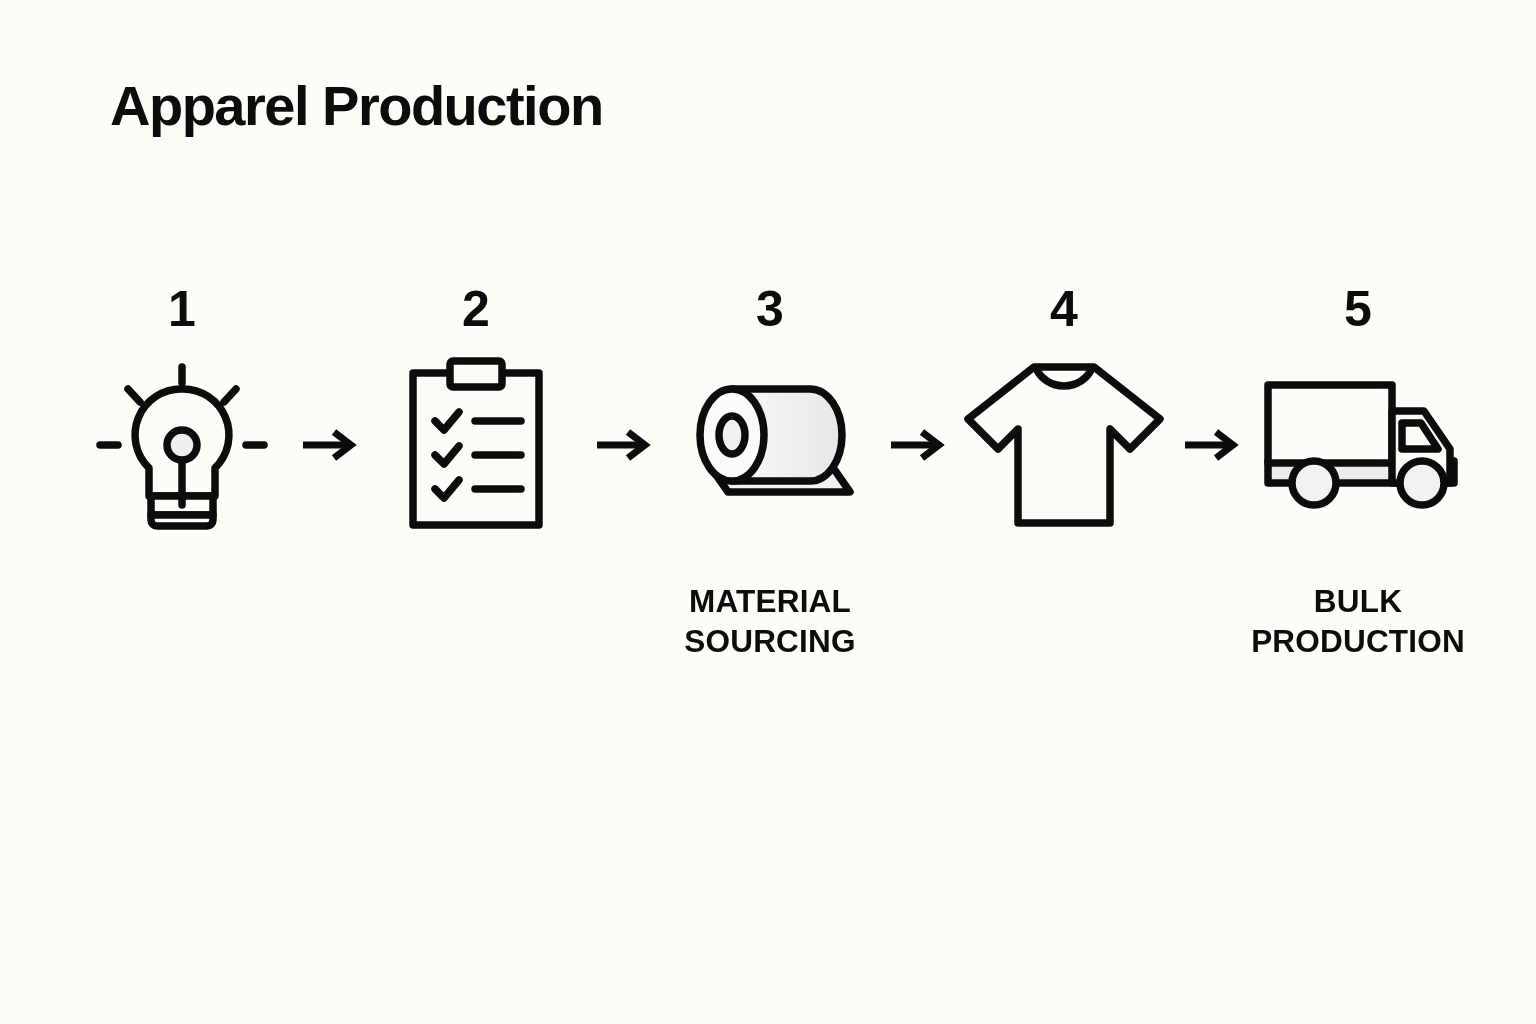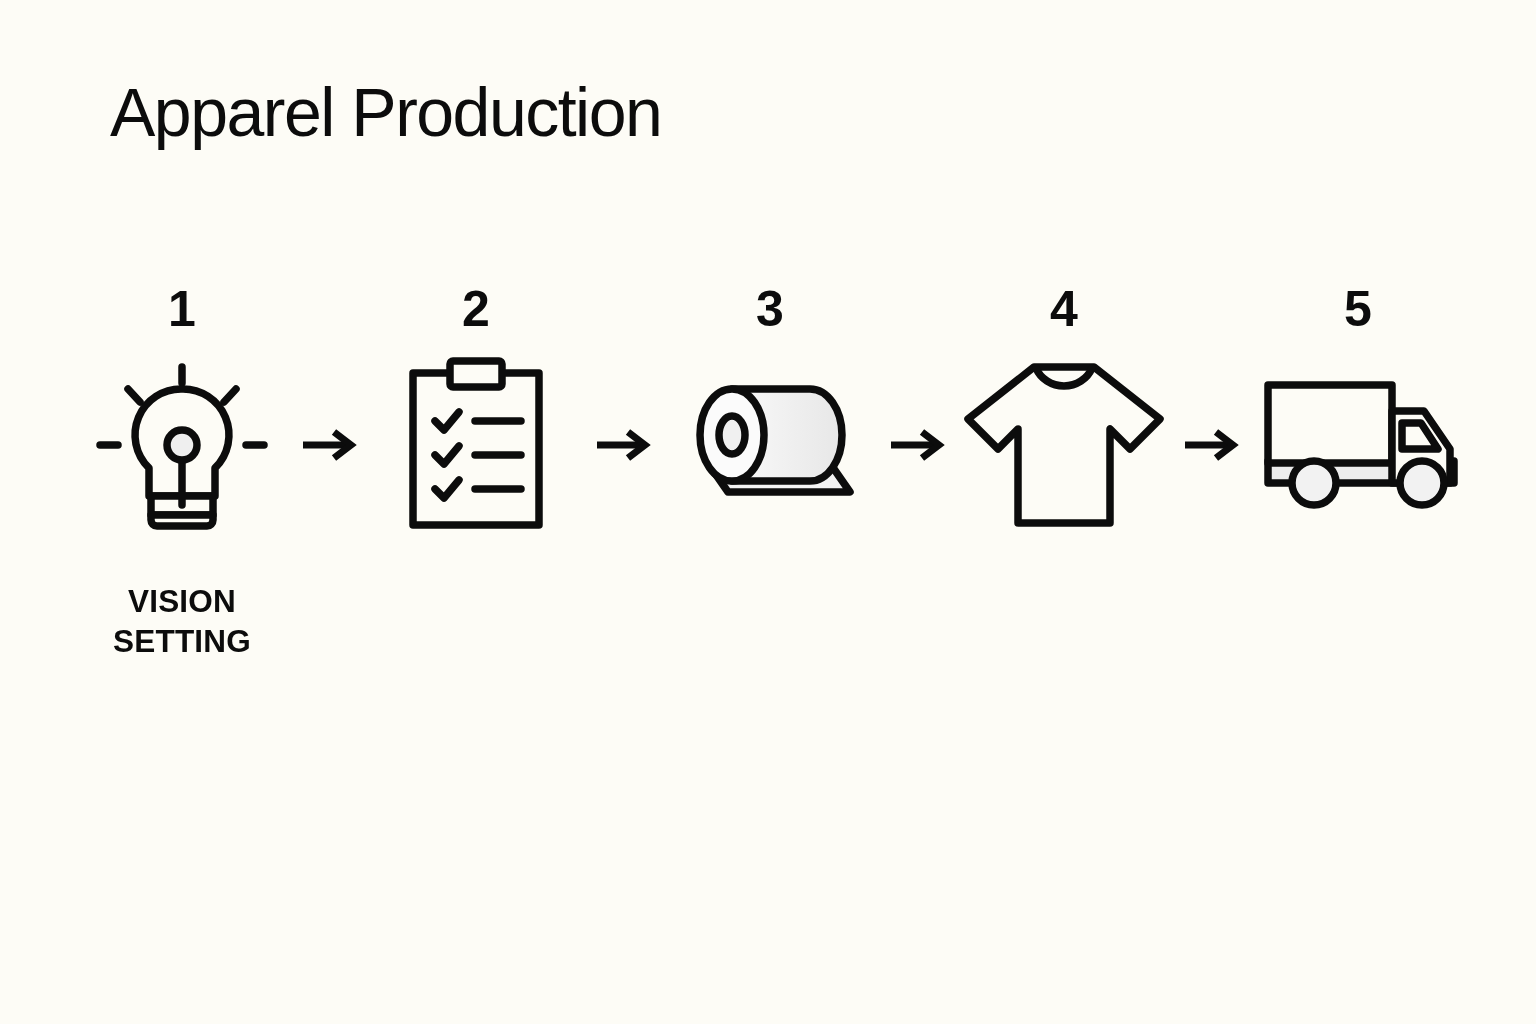--- a/index.html
+++ b/index.html
@@ -17,22 +17,22 @@
   #canvas {
     position: relative;
     width: 1536px;
     height: 1024px;
     background: #FDFCF6;
   }
   .page-title {
     position: absolute;
     left: 110px;
     top: 78px;
-    font-size: 68px;
-    font-weight: normal;
+    font-size: 56px;
+    font-weight: bold;
     letter-spacing: -1.5px;
     color: #0C0C0C;
     line-height: 1.0;
     white-space: nowrap;
   }
   .flow {
     position: absolute;
     left: 60px;
     top: 280px;
     width: 1420px;
@@ -115,22 +115,20 @@
             <path d="M88 32 A46 46 0 0 1 121 111 L121 139 L55 139 L55 111 A46 46 0 0 1 88 32 Z" fill="#FDFCF6"></path>
 
             <rect x="57" y="139" width="62" height="19" fill="#FDFCF6"></rect>
             <path d="M57 158 L119 158 L119 163 A6 6 0 0 1 113 169 L63 169 A6 6 0 0 1 57 163 Z" fill="#FDFCF6"></path>
 
             <line x1="88" y1="92" x2="88" y2="148"></line>
           </g>
           <circle cx="88" cy="88" r="15" fill="#EFEFEF" stroke="#0C0C0C" stroke-width="7.5"></circle>
         </svg>
       </div>
-      <div class="step-label">VISION
-SETTING</div>
     </div>
 
     <div class="arrow">
       <svg width="56" height="36" viewBox="0 0 56 36" fill="none">
         <line x1="2" y1="18" x2="46" y2="18" stroke="#0C0C0C" stroke-width="7" stroke-linecap="butt"></line>
         <polyline points="33,5 50,18 33,31" stroke="#0C0C0C" stroke-width="7" fill="none" stroke-linecap="butt" stroke-linejoin="miter"></polyline>
       </svg>
     </div>
 
     <div class="step">
@@ -178,20 +176,22 @@
             <path d="M42 99 L164 99 L180 122 L58 122 Z" fill="#F2F2F2"></path>
 
             <path d="M62 19 L140 19 A32 46 0 0 1 140 111 L62 111 Z" fill="url(#rollgrad)"></path>
 
             <ellipse cx="62" cy="65" rx="32" ry="46" fill="#FBFBFB"></ellipse>
 
             <ellipse cx="62" cy="65" rx="13" ry="19" fill="#F0F0F0"></ellipse>
           </g>
         </svg>
       </div>
+      <div class="step-label">MATERIAL
+SOURCING</div>
     </div>
 
     <div class="arrow">
       <svg width="56" height="36" viewBox="0 0 56 36" fill="none">
         <line x1="2" y1="18" x2="46" y2="18" stroke="#0C0C0C" stroke-width="7" stroke-linecap="butt"></line>
         <polyline points="33,5 50,18 33,31" stroke="#0C0C0C" stroke-width="7" fill="none" stroke-linecap="butt" stroke-linejoin="miter"></polyline>
       </svg>
     </div>
 
     <div class="step">
@@ -225,16 +225,18 @@
 
             <path d="M134 36 L166 36 L192 74 L192 108 L134 108 Z" fill="#FDFCF6"></path>
 
             <path d="M144 48 L163 48 L180 74 L144 74 Z" fill="#FDFCF6"></path>
 
             <circle cx="56" cy="108" r="22" fill="#F2F2F2"></circle>
             <circle cx="164" cy="108" r="22" fill="#F2F2F2"></circle>
           </g>
         </svg>
       </div>
+      <div class="step-label">BULK
+PRODUCTION</div>
     </div>
 
   </div>
 </div>
 
 </body></html>

